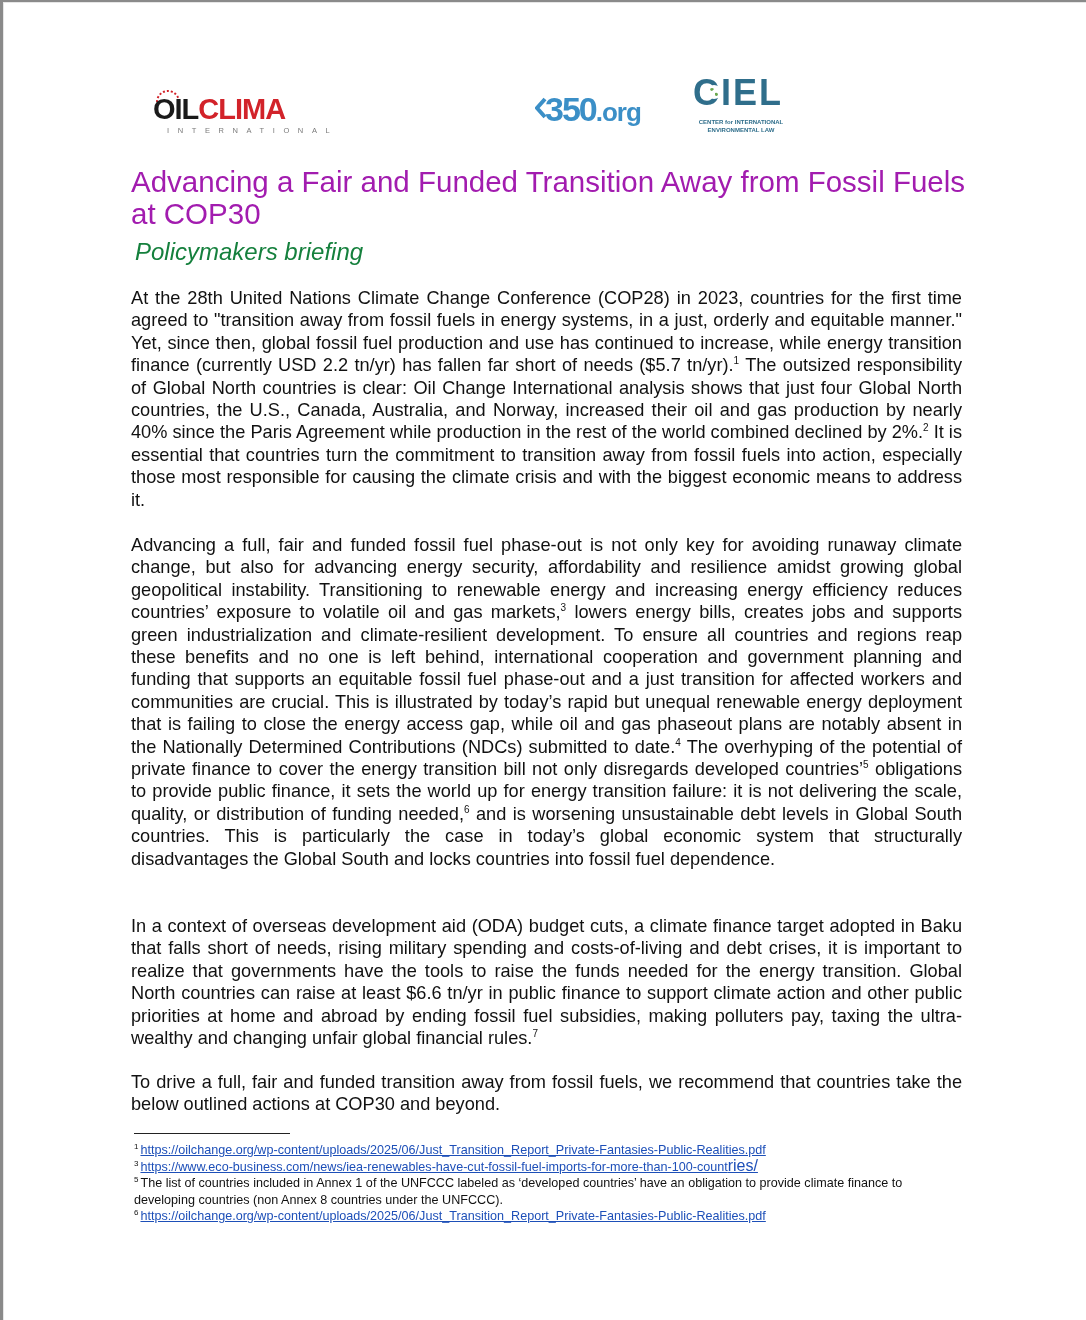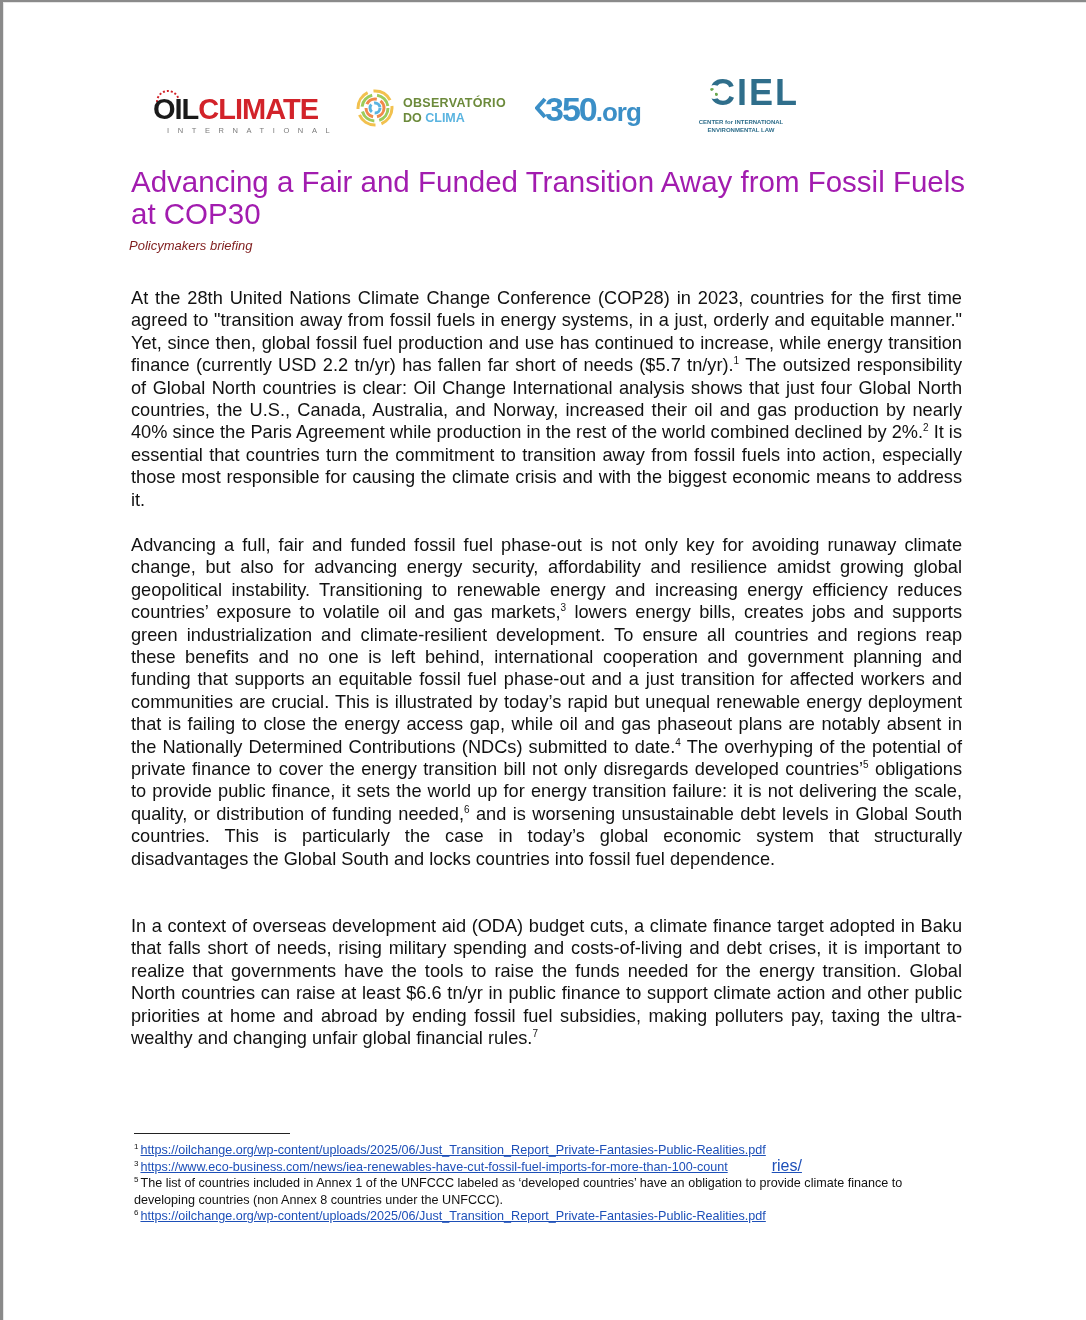--- a/index.html
+++ b/index.html
@@ -28,82 +28,72 @@
     .obs-t1 { position: absolute; left: 48px; top: 10px; font-size: 12.5px; font-weight: bold; color: #6c8a3b; letter-spacing: 0.3px; }
     .obs-t2 { position: absolute; left: 48px; top: 25px; font-size: 12.5px; font-weight: bold; color: #6c8a3b; }
     .obs-t2 .clima { color: #5ab4e0; }
     
     .logo-350 { left: 532px; top: 85px; width: 120px; height: 44px; }
     .l350-arrow { position: absolute; left: 0; top: 10px; width: 14px; height: 22px; }
     .l350-text { position: absolute; left: 10px; top: 3px; font-size: 34px; font-weight: bold; color: #3b8fc7; letter-spacing: -2px; }
     .l350-text .org { font-size: 26px; letter-spacing: -1px; }
     
     .logo-ciel { left: 688px; top: 70px; width: 110px; height: 66px; }
-    .ciel-word { position: absolute; left: 18px; top: 0px; font-size: 36px; font-weight: bold; color: #2f6e8b; letter-spacing: 2px; }
+    .ciel-word { position: absolute; left: 2px; top: 0px; font-size: 36px; font-weight: bold; color: #2f6e8b; letter-spacing: 2px; }
     .ciel-globe { position: absolute; left: 15px; top: 12px; width: 16px; height: 16px; }
     .ciel-sub { position: absolute; left: 0; top: 46px; width: 100px; text-align: center; font-size: 6px; line-height: 8px; color: #2f6e8b; font-weight: bold; }
     
     .logo-can { left: 825px; top: 56px; width: 100px; height: 80px; }
     .can-globe { position: absolute; left: 18px; top: 0; width: 52px; height: 52px; }
     .can-word { position: absolute; left: 19px; top: 42px; font-size: 26px; font-weight: bold; color: #151515; letter-spacing: -1px; }
     .can-sub { position: absolute; left: 3px; top: 70px; font-size: 5px; font-weight: bold; color: #151515; letter-spacing: 0.3px; }
 
     .title {
       position: absolute; left: 128px; top: 164px; width: 840px;
       font-size: 29.5px; line-height: 32px; color: #a21caf; margin: 0; font-weight: normal;
     }
     .subtitle {
-      position: absolute; left: 126px; top: 236px;
-      font-size: 13px; font-style: italic; color: #7f1d1d;
+      position: absolute; left: 132px; top: 236px;
+      font-size: 24px; font-style: italic; color: #15803d;
     }
     .body-text {
       position: absolute; left: 128px; width: 831px;
       font-size: 18.2px; line-height: 22.4px; color: #111;
       text-align: justify; margin: 0;
     }
     .p1 { top: 285px; }
     .p2 { top: 532px; }
     .p3 { top: 913px; }
     .p4 { top: 1069px; }
     sup { font-size: 10px; line-height: 0; vertical-align: 7px; }
     .fn-rule { position: absolute; left: 131px; top: 1131px; width: 156px; height: 1px; background: #222; }
     .footnotes {
       position: absolute; left: 131px; top: 1140px; width: 820px;
       font-size: 12.6px; line-height: 16.2px; color: #111;
     }
     .fn { display: block; }
     .fn sup { font-size: 8px; vertical-align: 5px; margin-right: 2px; }
     .fn a { color: #1d4fb8; text-decoration: underline; }
-    .fn-big { font-size: 16px; margin-left: 44px; }
+    .fn-big { font-size: 16px; }
   </style>
 </head>
 <body>
 
 <div class="page">
 
   <div class="logos">
 
     <div class="logo logo-oilchange">
       <svg class="oc-gear" viewBox="0 0 26 12">
         <path d="M2 12 A11 11 0 0 1 24 12" fill="none" stroke="#d2232a" stroke-width="2" stroke-dasharray="2 2"></path>
       </svg>
-      <div class="oc-word"><span class="oc-oil">OIL</span><span class="oc-change">CLIMATE</span></div>
+      <div class="oc-word"><span class="oc-oil">OIL</span><span class="oc-change">CLIMA</span></div>
       <div class="oc-intl">INTERNATIONAL</div>
     </div>
 
-    <div class="logo logo-obs">
-      <svg class="obs-swirl" viewBox="0 0 40 40">
-        <circle cx="20" cy="20" r="17" fill="none" stroke="#f2c14e" stroke-width="3" stroke-dasharray="20 6"></circle>
-        <circle cx="20" cy="20" r="13" fill="none" stroke="#9ccb5a" stroke-width="3" stroke-dasharray="16 5"></circle>
-        <circle cx="20" cy="20" r="9" fill="none" stroke="#f08a4b" stroke-width="3" stroke-dasharray="12 4"></circle>
-        <circle cx="20" cy="20" r="5" fill="none" stroke="#5ab4e0" stroke-width="3" stroke-dasharray="8 3"></circle>
-      </svg>
-      <div class="obs-t1">OBSERVATÓRIO</div>
-      <div class="obs-t2"><span>DO </span><span class="clima">CLIMA</span></div>
-    </div>
 
     <div class="logo logo-350">
       <svg class="l350-arrow" viewBox="0 0 14 22">
         <path d="M10 2 L2 11 L10 20" fill="none" stroke="#3b8fc7" stroke-width="4"></path>
       </svg>
       <div class="l350-text"><span>350</span><span class="org">.org</span></div>
     </div>
 
     <div class="logo logo-ciel">
       <div class="ciel-word">CIEL</div>
@@ -118,20 +108,21 @@
     </div>
 
   </div>
 
   <h1 class="title">Advancing a Fair and Funded Transition Away from Fossil Fuels at COP30</h1>
   <div class="subtitle">Policymakers briefing</div>
 
   <p class="body-text p1"><span>At the 28th United Nations Climate Change Conference (COP28) in 2023, countries for the first time agreed to "transition away from fossil fuels in energy systems, in a just, orderly and equitable manner." Yet, since then, global fossil fuel production and use has continued to increase, while energy transition finance (currently USD 2.2 tn/yr) has fallen far short of needs ($5.7 tn/yr).</span><sup>1</sup><span> The outsized responsibility of Global North countries is clear: Oil Change International analysis shows that just four Global North countries, the U.S., Canada, Australia, and Norway, increased their oil and gas production by nearly 40% since the Paris Agreement while production in the rest of the world combined declined by 2%.</span><sup>2</sup><span> It is essential that countries turn the commitment to transition away from fossil fuels into action, especially those most responsible for causing the climate crisis and with the biggest economic means to address it.</span></p>
   <p class="body-text p2"><span>Advancing a full, fair and funded fossil fuel phase-out is not only key for avoiding runaway climate change, but also for advancing energy security, affordability and resilience amidst growing global geopolitical instability. Transitioning to renewable energy and increasing energy efficiency reduces countries’ exposure to volatile oil and gas markets,</span><sup>3</sup><span> lowers energy bills, creates jobs and supports green industrialization and climate-resilient development. To ensure all countries and regions reap these benefits and no one is left behind, international cooperation and government planning and funding that supports an equitable fossil fuel phase-out and a just transition for affected workers and communities are crucial. This is illustrated by today’s rapid but unequal renewable energy deployment that is failing to close the energy access gap, while oil and gas phaseout plans are notably absent in the Nationally Determined Contributions (NDCs) submitted to date.</span><sup>4</sup><span> The overhyping of the potential of private finance to cover the energy transition bill not only disregards developed countries’</span><sup>5</sup><span> obligations to provide public finance, it sets the world up for energy transition failure: it is not delivering the scale, quality, or distribution of funding needed,</span><sup>6</sup><span> and is worsening unsustainable debt levels in Global South countries. This is particularly the case in today’s global economic system that structurally disadvantages the Global South and locks countries into fossil fuel dependence.</span></p>
   <p class="body-text p3"><span>In a context of overseas development aid (ODA) budget cuts, a climate finance target adopted in Baku that falls short of needs, rising military spending and costs-of-living and debt crises, it is important to realize that governments have the tools to raise the funds needed for the energy transition. Global North countries can raise at least $6.6 tn/yr in public finance to support climate action and other public priorities at home and abroad by ending fossil fuel subsidies, making polluters pay, taxing the ultra-wealthy and changing unfair global financial rules.</span><sup>7</sup></p>
+  <p class="body-text p4"><span>To drive a full, fair and funded transition away from fossil fuels, we recommend that countries take the below outlined actions at COP30 and beyond.</span></p>
 
   <div class="fn-rule"></div>
 
   <div class="footnotes">
     <span class="fn"><sup>1</sup><a>https://oilchange.org/wp-content/uploads/2025/06/Just_Transition_Report_Private-Fantasies-Public-Realities.pdf</a></span>
     <span class="fn"><sup>3</sup><a><span>https://www.eco-business.com/news/iea-renewables-have-cut-fossil-fuel-imports-for-more-than-100-count</span><span class="fn-big">ries/</span></a></span>
     <span class="fn"><sup>5</sup><span>The list of countries included in Annex 1 of the UNFCCC labeled as ‘developed countries’ have an obligation to provide climate finance to developing countries (non Annex 8 countries under the UNFCCC).</span></span>
     <span class="fn"><sup>6</sup><a>https://oilchange.org/wp-content/uploads/2025/06/Just_Transition_Report_Private-Fantasies-Public-Realities.pdf</a></span>
   </div>
 </div>

